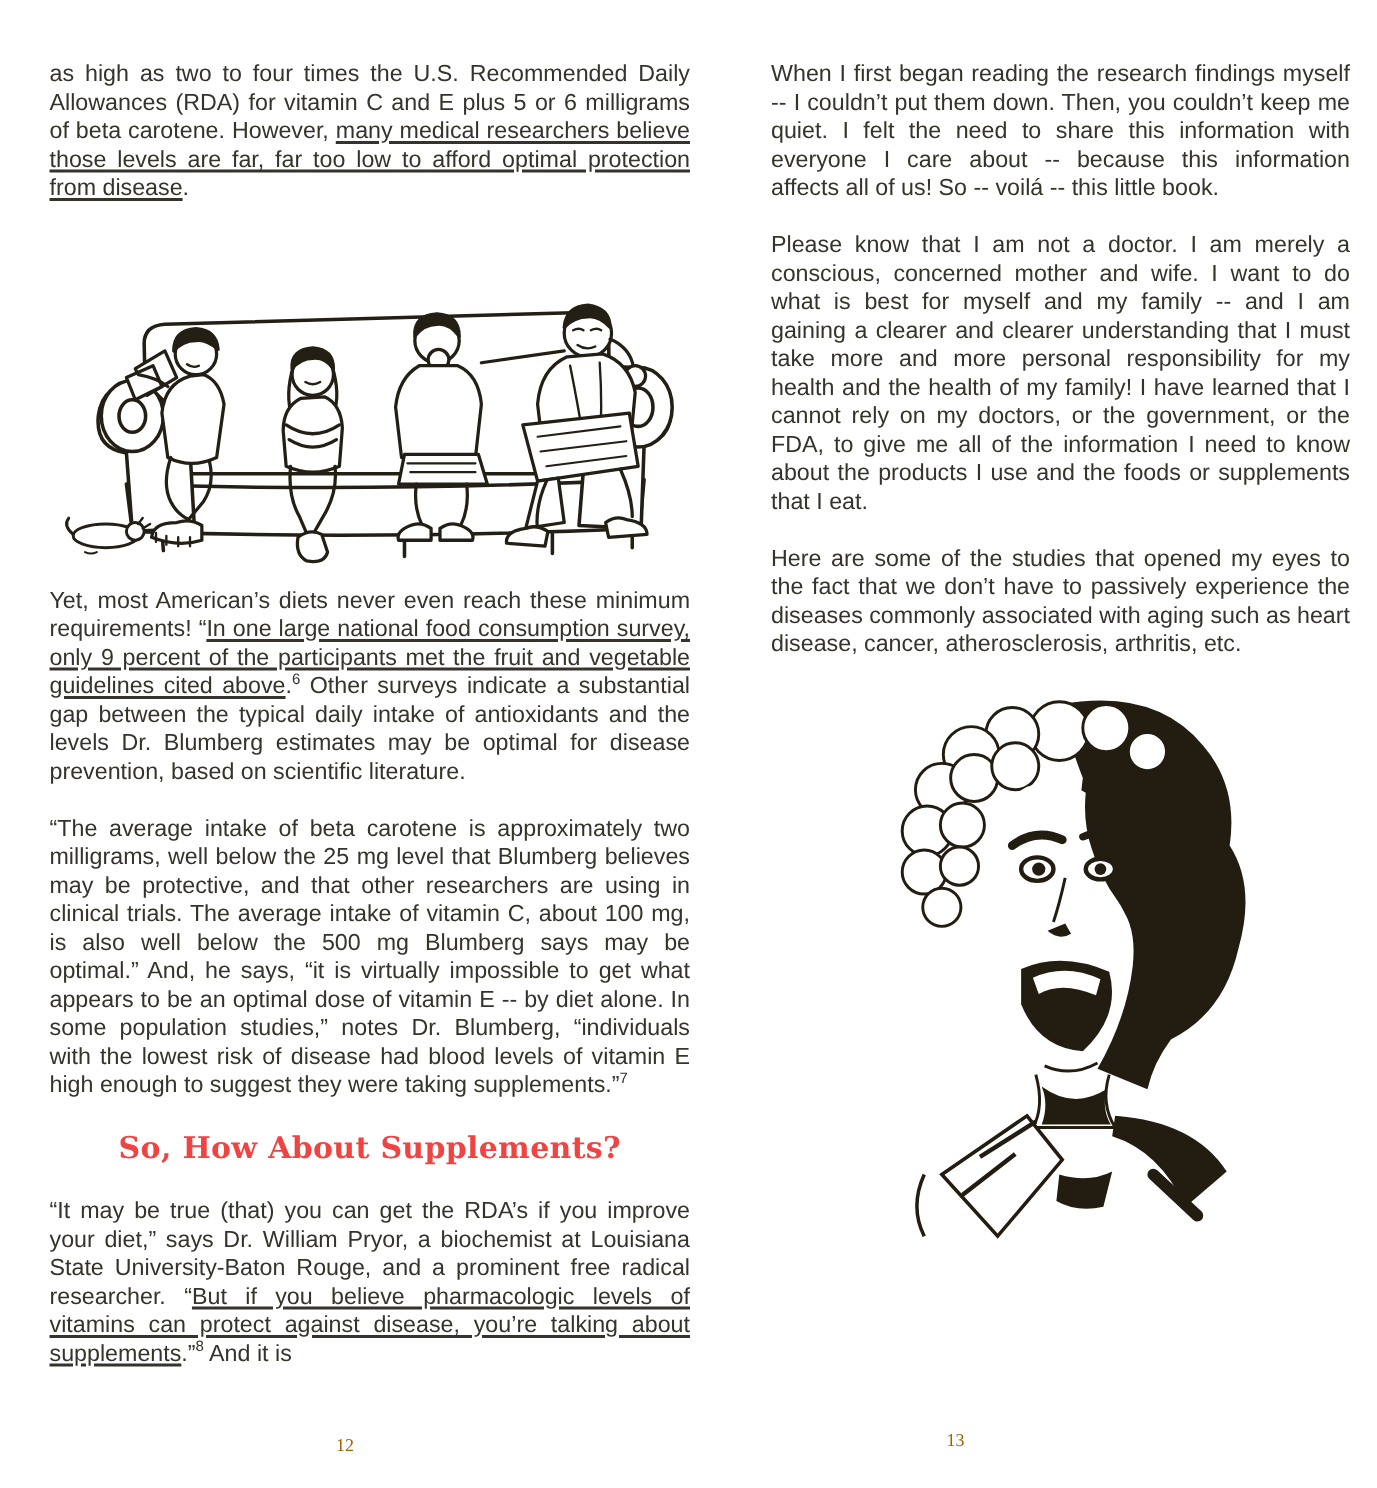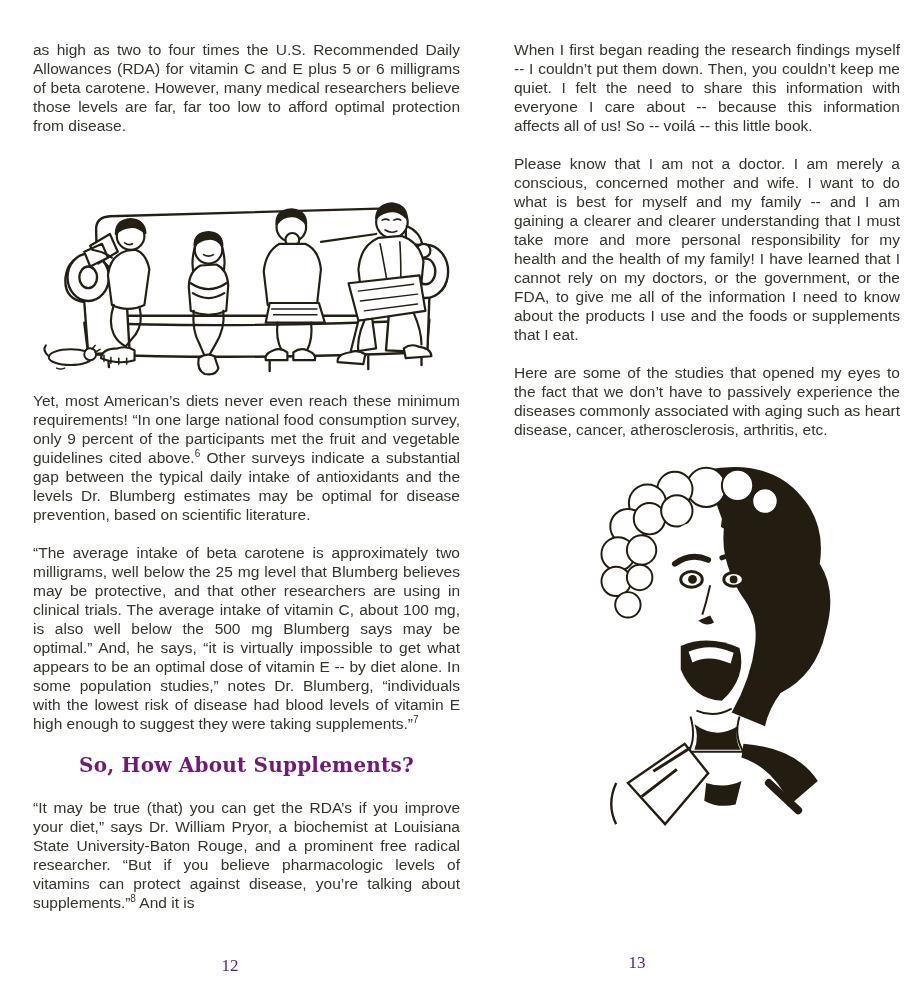--- a/index.html
+++ b/index.html
@@ -14,41 +14,41 @@
   .page { position: absolute; top: 40px; }
   .page-left  { left: 33px;  width: 427px; }
   .page-right { left: 514px; width: 386px; }
   p.body {
     margin: 0 0 19px 0;
     font-size: 15.5px;
     line-height: 19px;
     text-align: justify;
     color: #35332b;
   }
-  .u { text-decoration-thickness: 1.5px; text-underline-offset: 2px; }
+  .u { text-decoration: underline; text-decoration-thickness: 1.5px; text-underline-offset: 2px; }
   sup.fn { font-size: 10px; line-height: 0; vertical-align: super; }
   h2.section-heading {
     margin: 2px 0 20px 0;
     font-family: "DejaVu Serif", serif;
     font-weight: bold;
     font-size: 20px;
     line-height: 26px;
     text-align: center;
-    color: #701a75;
+    color: #ef4444;
     letter-spacing: 0.2px;
   }
   .illo { position: relative; }
   .illo-couch { width: 424px; height: 224px; margin: 0 0 13px 0; }
   .illo-woman { width: 320px; height: 372px; margin: 6px 0 0 42px; }
   .illo svg { display: block; width: 100%; height: 100%; }
   .pagenum {
     position: absolute;
     font-family: "Liberation Serif", serif;
-    font-size: 17px;
-    color: #4c1d95;
+    font-size: 12px;
+    color: #a16207;
   }
   .pagenum-left  { left: 208px; top: 956px; width: 44px; text-align: center; }
   .pagenum-right { left: 615px; top: 953px; width: 44px; text-align: center; }
 </style>
 </head>
 <body>
 
 <div class="spread">
 
   <div class="page page-left">

